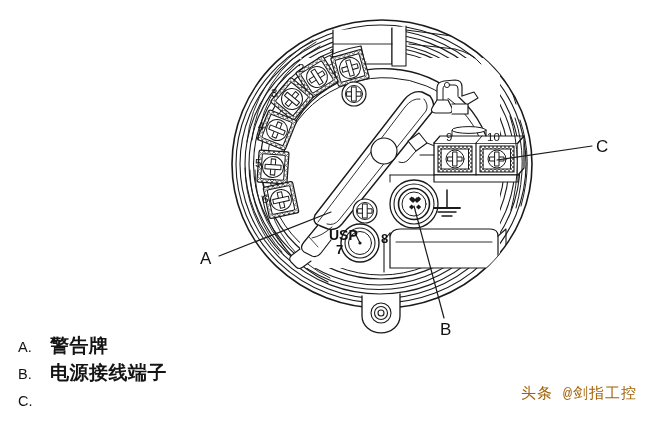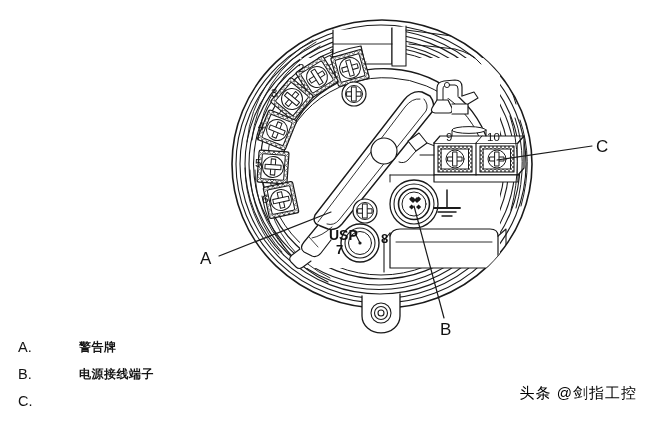--- a/index.html
+++ b/index.html
@@ -27,35 +27,34 @@
   }
   .legend-key{
     width:50px;
     padding-left:18px;
     box-sizing:border-box;
     font-size:14.5px;
     color:#141414;
     font-family:"Liberation Sans","DejaVu Sans",sans-serif;
   }
   .legend-text{
-    font-size:12px;
+    font-size:19px;
     color:#141414;
     font-weight:bold;
     letter-spacing:0.5px;
-    font-family:Liberation Serif, serif;
-    margin-left:29px;
+    font-family:Liberation Mono, monospace;
   }
   .watermark{
     position:absolute;
     right:14px;
     bottom:18px;
     font-size:15px;
-    color:#000000;
+    color:#a16207;
     letter-spacing:1px;
-    font-family:Liberation Sans, sans-serif;
+    font-family:Liberation Mono, monospace;
     white-space:nowrap;
     user-select:none;
   }
   svg text{font-family:"Liberation Sans","DejaVu Sans",sans-serif;}
 </style>
 </head>
 <body>
 
 <svg id="figure" viewBox="0 0 651 421">
   <defs>

